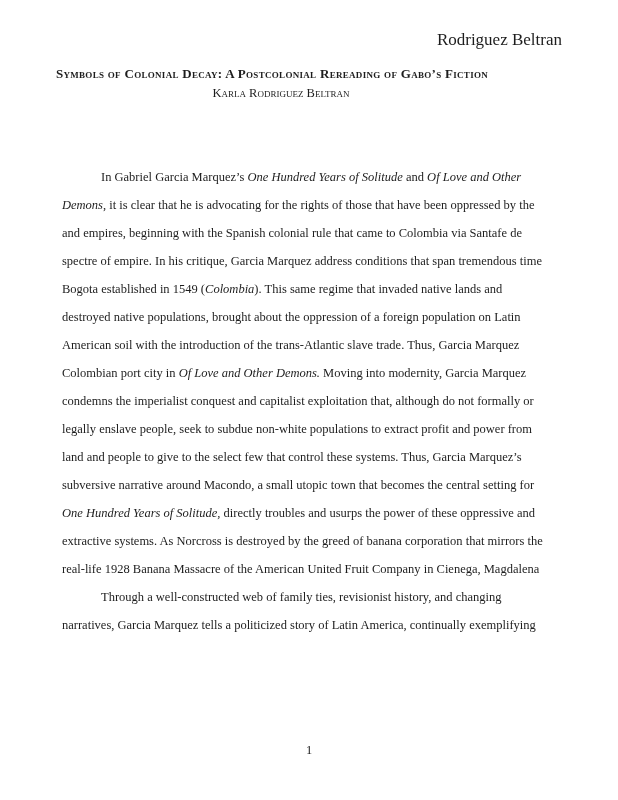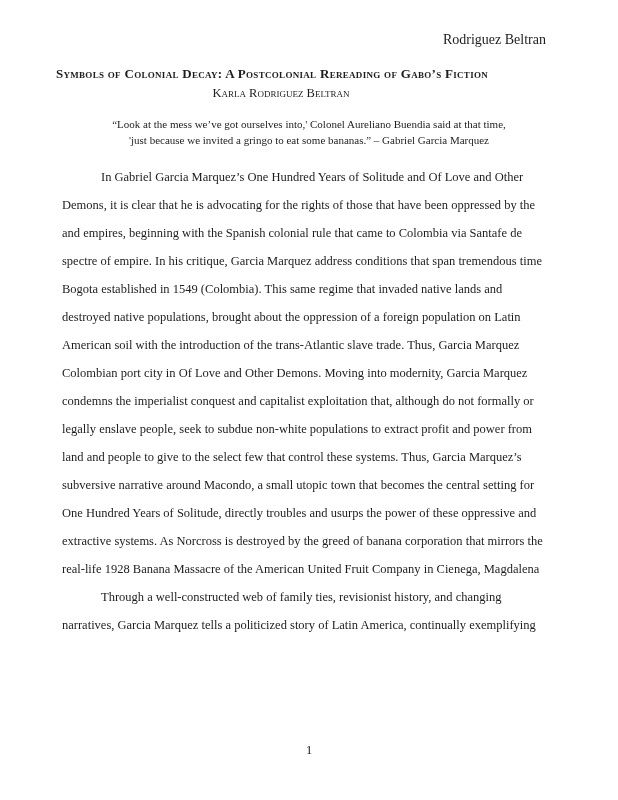--- a/index.html
+++ b/index.html
@@ -8,22 +8,22 @@
     width: 618px;
     height: 800px;
     background: #ffffff;
     font-family: "Liberation Serif", serif;
     color: #1d1d1d;
     overflow: hidden;
   }
   .running-header {
     position: absolute;
     top: 32px;
-    right: 72px;
-    font-size: 14px;
+    right: 56px;
+    font-size: 17px;
     line-height: 15px;
     white-space: nowrap;
   }
   .title {
     position: absolute;
     top: 66px;
     left: 0;
     width: 544px;
     text-align: center;
     font-weight: bold;
@@ -59,45 +59,41 @@
     left: 62px;
     width: 500px;
     font-size: 12.5px;
   }
   .body-text .line {
     line-height: 28px;
     height: 28px;
     white-space: nowrap;
   }
   .body-text .line.indent { padding-left: 39px; }
-  .i { }
+  .i { font-style: italic; }
   .page-number {
     position: absolute;
     top: 743px;
     left: 0;
     width: 618px;
     text-align: center;
     font-size: 12.5px;
     line-height: 15px;
   }
 </style>
 </head>
 <body>
 
 <div class="page">
   <div class="running-header">Rodriguez Beltran</div>
 
   <div class="title">Symbols of Colonial Decay: A Postcolonial Rereading of Gabo’s Fiction</div>
 
   <div class="byline">Karla Rodriguez Beltran</div>
 
-  <div class="epigraph">
-    <div>“Look at the mess we’ve got ourselves into,' Colonel Aureliano Buendia said at that time,</div>
-    <div>'just because we invited a gringo to eat some bananas.” – Gabriel Garcia Marquez</div>
-  </div>
 
   <div class="body-text" id="body-text">
       <div class="line indent"><span>In Gabriel Garcia Marquez’s </span><span class="i">One Hundred Years of Solitude</span><span> and </span><span class="i">Of Love and Other</span></div>
       <div class="line"><span class="i">Demons</span><span>, it is clear that he is advocating for the rights of those that have been oppressed by the</span></div>
       <div class="line"><span>and empires, beginning with the Spanish colonial rule that came to Colombia via Santafe de</span></div>
       <div class="line"><span>spectre of empire. In his critique, Garcia Marquez address conditions that span tremendous time</span></div>
       <div class="line"><span>Bogota established in 1549 (</span><span class="i">Colombia</span><span>). This same regime that invaded native lands and</span></div>
       <div class="line"><span>destroyed native populations, brought about the oppression of a foreign population on Latin</span></div>
       <div class="line"><span>American soil with the introduction of the trans-Atlantic slave trade. Thus, Garcia Marquez</span></div>
       <div class="line"><span>Colombian port city in </span><span class="i">Of Love and Other Demons.</span><span> Moving into modernity, Garcia Marquez</span></div>

